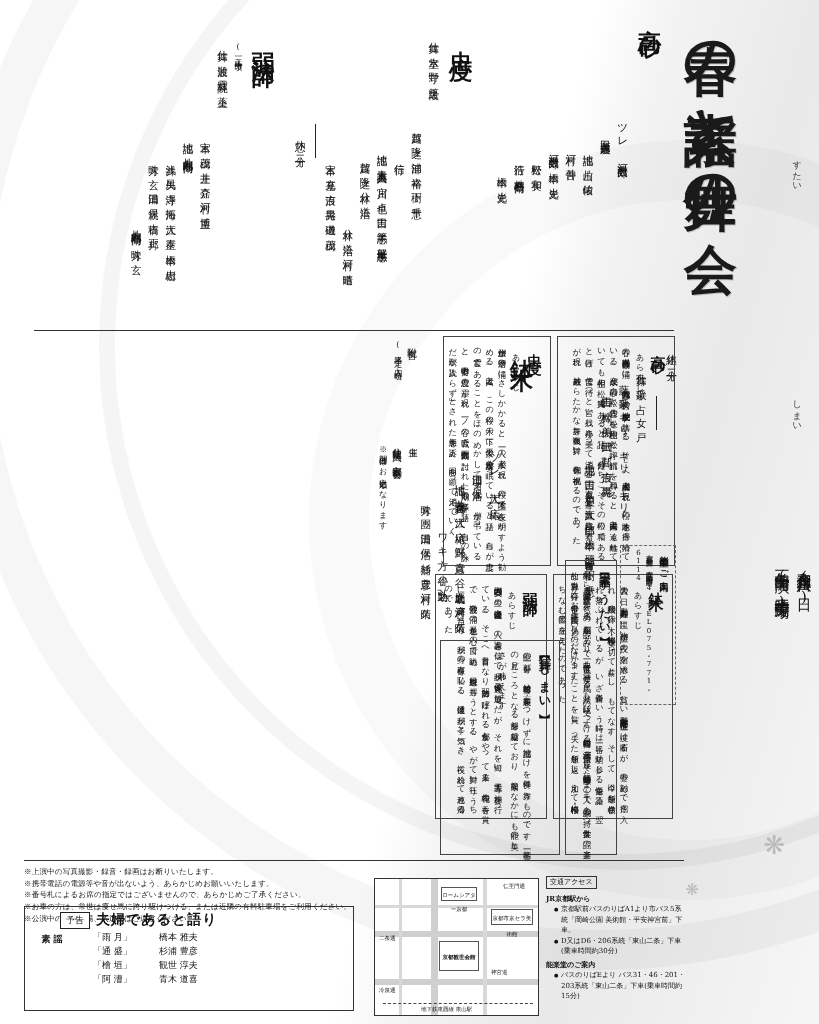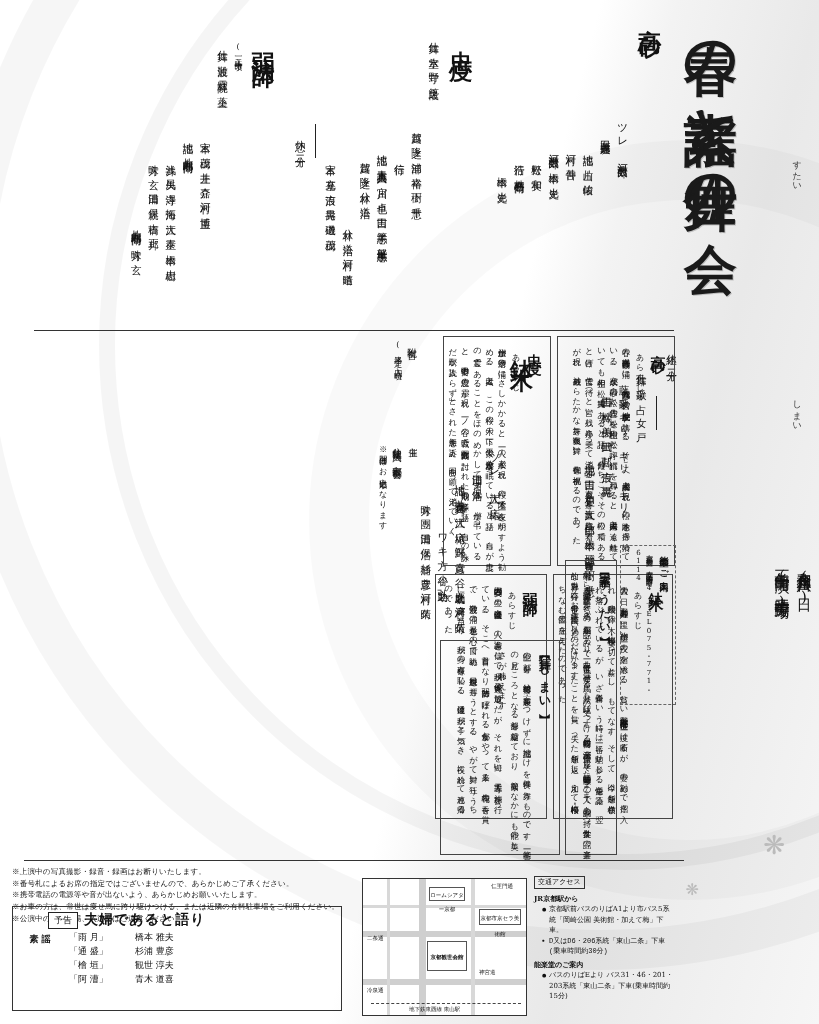--- a/index.html
+++ b/index.html
@@ -112,39 +112,39 @@
     display:flex; flex-direction:row-reverse;
   }
   .access-note {
     position:absolute; left:620px; top:545px; width:56px; height:160px;
     border:1px dashed #666; padding:3px 2px;
     display:flex; flex-direction:row-reverse;
   }
 
   
   .bottom {
-    position:absolute; left:12px; top:866px; width:660px; height:150px;
+    position:absolute; left:24px; top:866px; width:660px; height:150px;
   }
   .notes {
     font-size:7.5px; line-height:1.55; letter-spacing:0.2px;
     width:330px;
   }
   .yokoku {
     position:absolute; left:0; top:40px; width:330px; height:105px;
     border:1px solid #333; padding:4px 6px;
   }
   .yokoku-head {
     display:flex; align-items:center; gap:6px; margin-bottom:2px;padding-left:29px;
   }
   .badge {
     border:1px solid #222; font-size:9px; padding:1px 5px; background:#fff;
   }
   .yokoku-title { font-size:14px; font-weight:700; letter-spacing:1px; }
   .yokoku-date { font-size:9.5px; text-align:center; margin:2px 0 3px; letter-spacing:1px; }
-  .yokoku-grid { display:flex; font-size:9px; gap:8px; }
+  .yokoku-grid { display:flex; font-size:9px; gap:20px; }
   .yk-left { width:42px; text-align:center; font-weight:700; line-height:1.9;}
   .yk-mid { flex:1; }
   .yk-row { display:flex; gap:4px; line-height:1.55; }
   .yk-row .p { width:62px; }
   .yk-right { width:70px; font-weight:700; }
 
   
   .map {
     position:absolute; left:350px; top:12px; width:165px; height:138px;
     border:1px solid #333; background:#fff; overflow:hidden;
@@ -305,22 +305,22 @@
 
   <div class="access-note">
     <div class="syn-head" style="font-size:9px; letter-spacing:1px;">能楽堂のご案内</div>
     <div class="syn-body" style="height:145px; font-size:7px;">京都観世会館 左京区岡崎円勝寺町44 TEL075-771-6114</div>
   </div>
 
   <div class="bottom-rule"></div>
   <div class="bottom">
     <div class="notes">
       <div>※上演中の写真撮影・録音・録画はお断りいたします。</div>
+      <div>※携帯電話の電源等や音が出ないよう、あらかじめお願いいたします。</div>
       <div>※番号札によるお席の指定ではございませんので、あらかじめご了承ください。</div>
-      <div>※携帯電話の電源等や音が出ないよう、あらかじめお願いいたします。</div>
       <div>※お車の方は、常世は痩せ馬に跨り駆けつける、または近隣の有料駐車場をご利用ください。</div>
       <div>※公演中の途中入場、入退席はご遠慮ください。</div>
     </div>
 
     <div class="yokoku">
       <div class="yokoku-head">
         <span class="badge">予告</span>
         <span class="yokoku-title">夫婦であると語り</span>
       </div>
       <div class="yokoku-grid">
@@ -361,22 +361,22 @@
       <div class="lbl" style="left:128px; top:4px;">仁王門通</div>
       <div class="lbl" style="left:116px; top:90px;">神宮道</div>
       <div class="dashed" style="left:8px; top:124px; width:150px;"></div>
       <div class="lbl" style="left:46px; top:127px;">地下鉄東西線 東山駅</div>
     </div>
 
     <div class="access">
       <span class="hd">交通アクセス</span>
       <div class="sec">JR京都駅から</div>
       <ul>
-        <li>京都駅前バスのりばA1より市バス5系統「岡崎公園 美術館・加えて梅」下車。</li>
-        <li style="list-style:none;font-family:Liberation Mono, monospace;">D又はD6・206系統「東山二条」下車(乗車時間約30分)</li>
+        <li>京都駅前バスのりばA1より市バス5系統「岡崎公園 美術館・平安神宮前」下車。</li>
+        <li style="list-style:none;">D又はD6・206系統「東山二条」下車(乗車時間約30分)</li>
       </ul>
       <div class="sec">能楽堂のご案内</div>
       <ul>
         <li>バスのりばEより バス31・46・201・203系統「東山二条」下車(乗車時間約15分)</li>
       </ul>
       
       
     </div>
   </div>
 </div>

